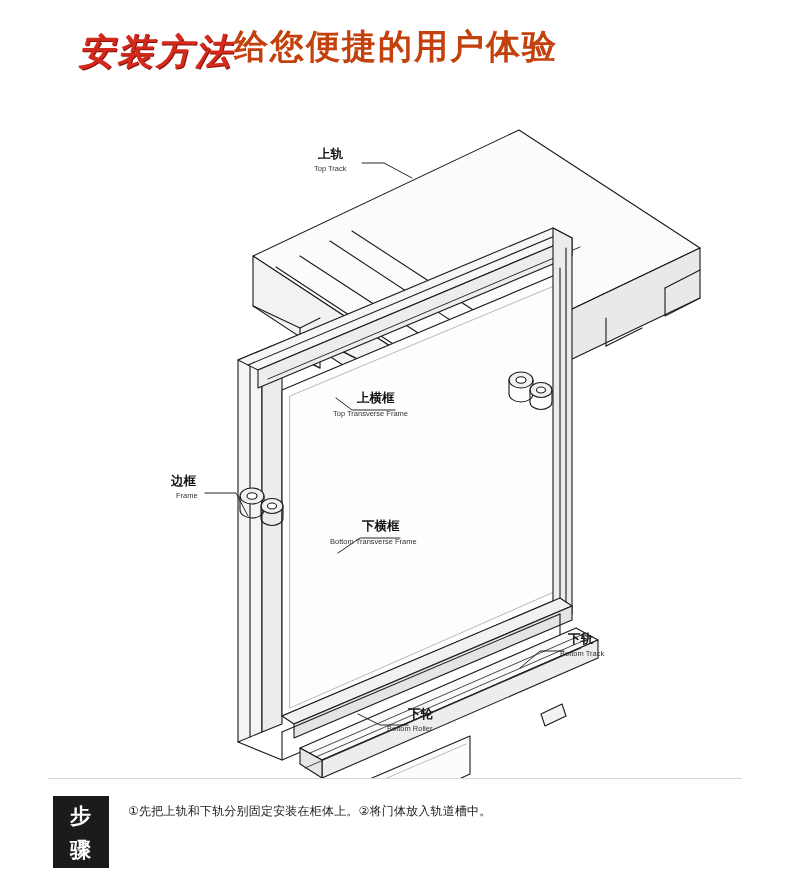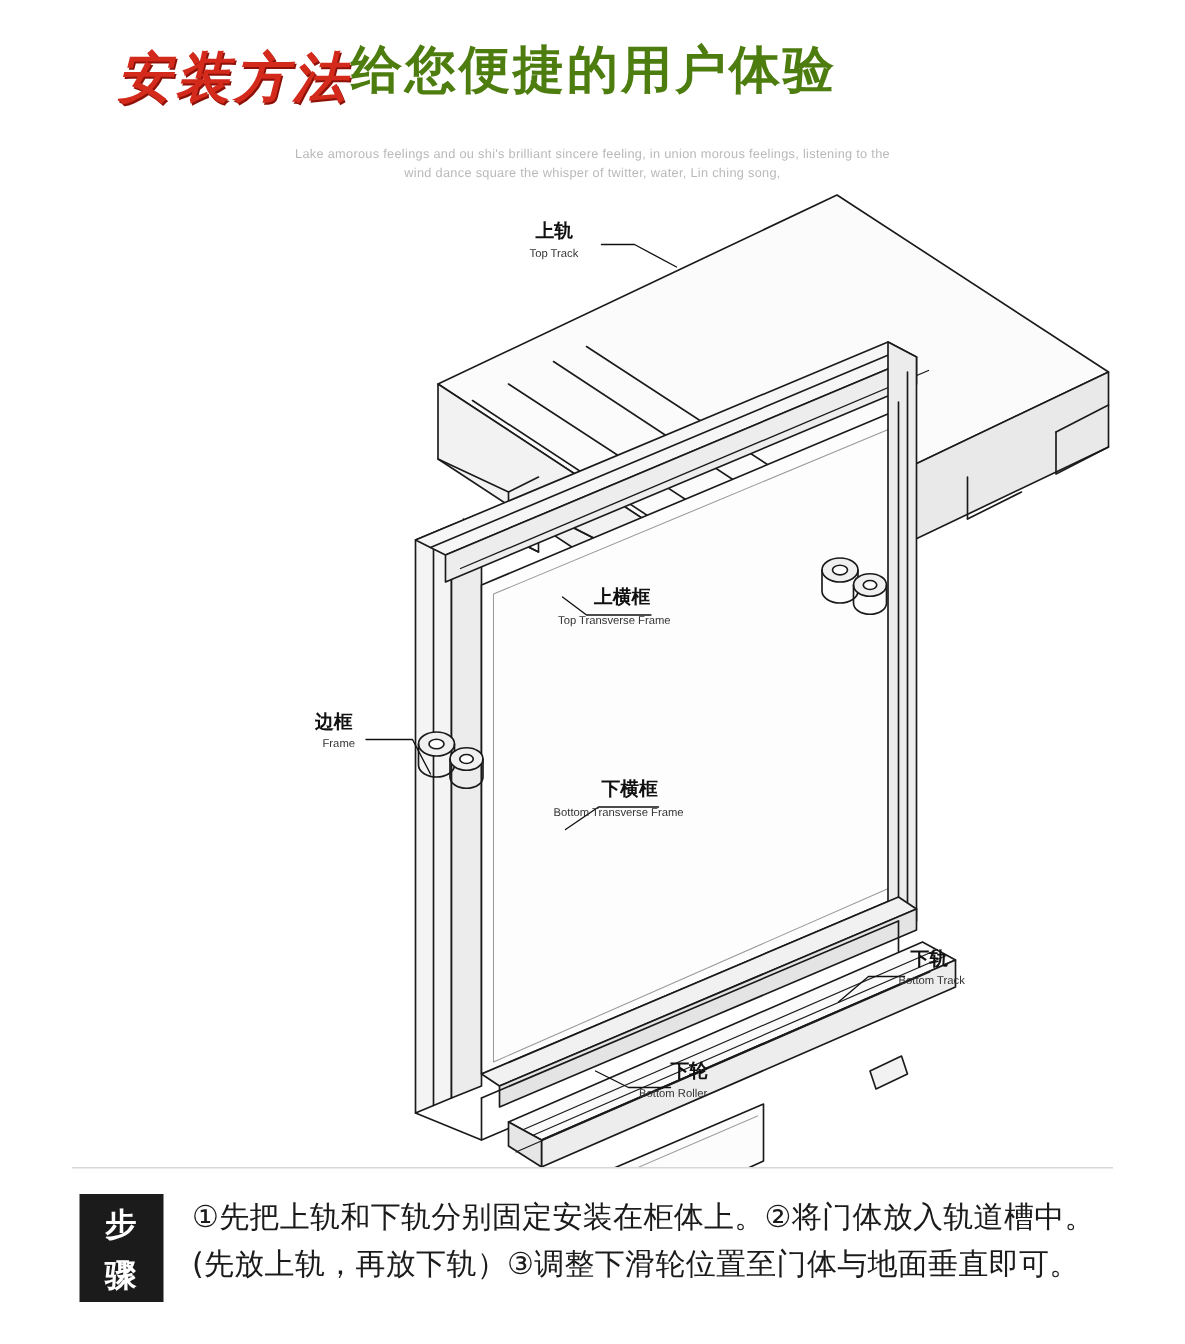--- a/index.html
+++ b/index.html
@@ -41,21 +41,21 @@
     font-size: 36px;
     color: #d42a1c;
     letter-spacing: 3px;
     font-style: italic;
     text-shadow: 1px 1px 0 #8d1108;
   }
   .title-black {
     font-family: "DejaVu Serif", serif;
     font-weight: bold;
     font-size: 34px;
-    color: #4d7c0f;
+    color: #c2410c;
     letter-spacing: 2px;
     position: relative;
     top: -6px;
   }
   .header-en {
     position: absolute;
     left: 0;
     top: 96px;
     width: 790px;
     text-align: center;
@@ -65,21 +65,20 @@
     letter-spacing: .2px;
   }
 
   
   .diagram-wrap {
     position: absolute;
     left: 0;
     top: 128px;
     width: 742px;
     height: 650px;
-    margin-left: 39px;
   }
   .diagram-wrap svg { display: block; }
 
   .cn-label {
     font-family: "DejaVu Sans", sans-serif;
     font-size: 12.5px;
     font-weight: bold;
     fill: #111;
   }
   .en-label {
@@ -119,36 +118,32 @@
     text-align: center;
     padding-top: 3px;
     letter-spacing: 1px;
   }
   .steps-text {
     position: absolute;
     left: 128px;
     top: 24px;
     width: 610px;
     font-family: "DejaVu Sans", sans-serif;
-    font-size: 20px;
+    font-size: 12px;
     color: #1b1b1b;
     line-height: 31px;
     letter-spacing: .2px;
   }
 </style>
 </head>
 <body>
 
 <div class="header">
   <div class="header-main">
     <span class="title-red">安装方法</span><span class="title-black">给您便捷的用户体验</span>
-  </div>
-  <div class="header-en">
-    <div>Lake amorous feelings and ou shi's brilliant sincere feeling, in union morous feelings, listening to the</div>
-    <div>wind dance square the whisper of twitter, water, Lin ching song,</div>
   </div>
 </div>
 
 <div class="diagram-wrap">
   <svg width="790" height="650" viewBox="0 0 790 650">
     <g fill="none" stroke="#1a1a1a" stroke-width="1.1" stroke-linejoin="round" stroke-linecap="round">
 
       <g>
 
         <path d="M253,130 L520,0 L700,118 L700,118" stroke="none"></path>
@@ -283,15 +278,14 @@
 </div>
 
 <div class="steps">
   <div class="steps-rule"></div>
   <div class="steps-badge">
     <div>步</div>
     <div>骤</div>
   </div>
   <div class="steps-text">
     <div>①先把上轨和下轨分别固定安装在柜体上。②将门体放入轨道槽中。</div>
-    <div>(先放上轨，再放下轨）③调整下滑轮位置至门体与地面垂直即可。</div>
   </div>
 </div>
 
 </body></html>

